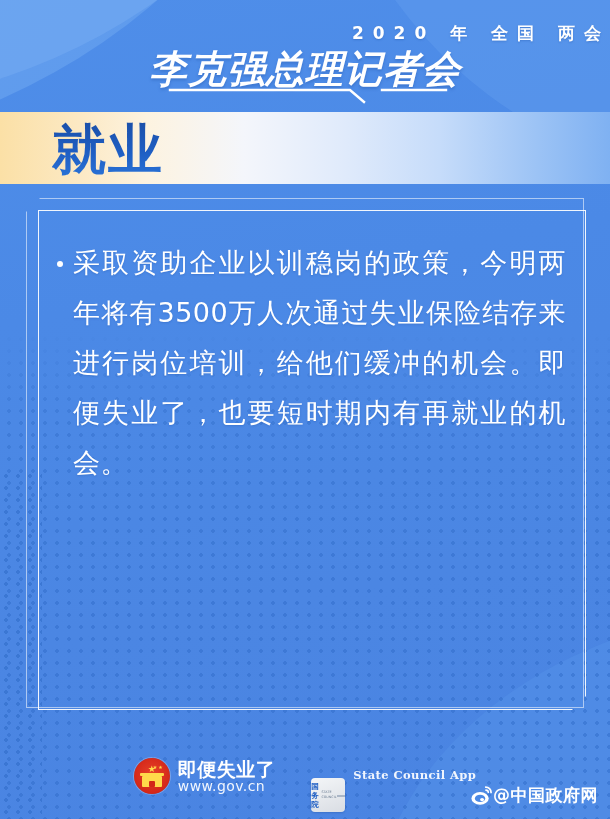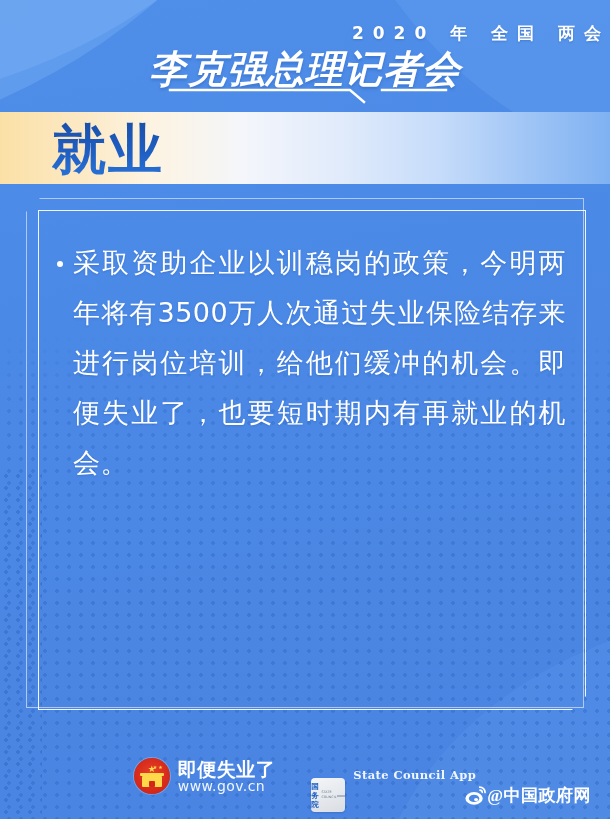--- a/index.html
+++ b/index.html
@@ -346,25 +346,24 @@
     transform: scale(.95);
   }
   .appicon .ai-bar {
     margin-top: 2px;
     width: 22px;
     height: 1.5px;
     background: #aab6c6;
   }
   .weibo {
     position: absolute;
-    right: 19px;
+    right: 12px;
     bottom: 12px;
     display: flex;
     align-items: center;
-    font-family: Liberation Serif, serif;
   }
   .weibo-text {
     color: #ffffff;
     font-size: 17px;
     font-weight: 700;
     letter-spacing: .5px;
   }
   .weibo-icon {
     width: 23px;
     height: 23px;

